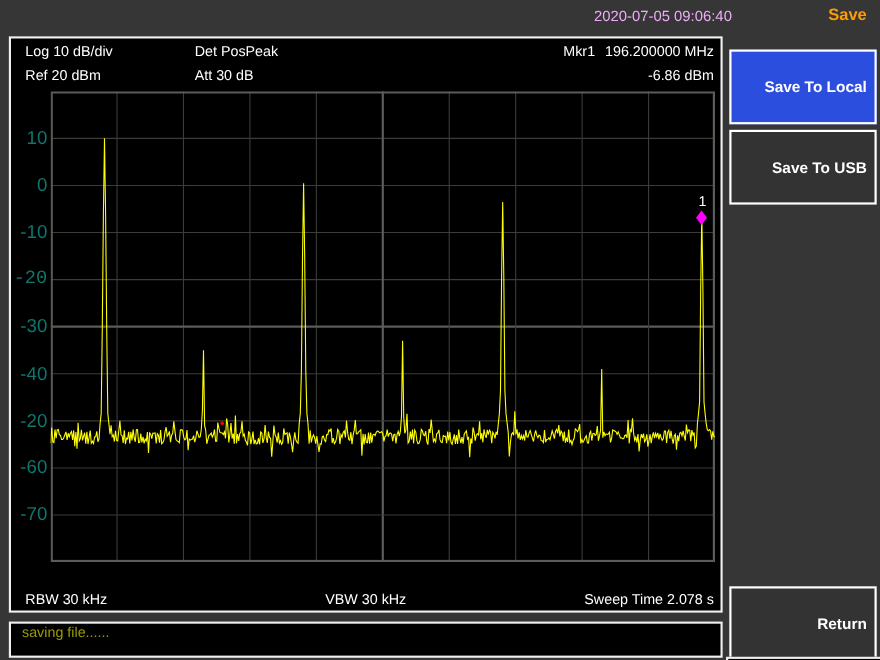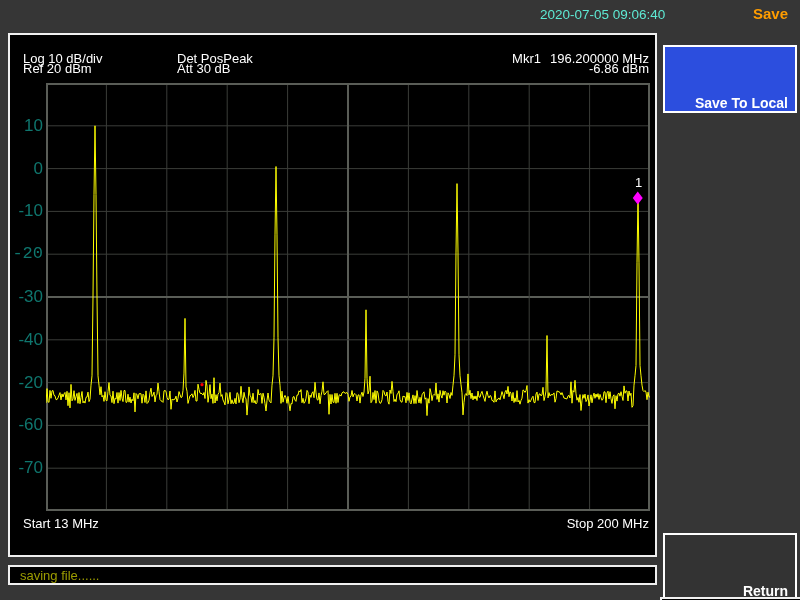--- a/index.html
+++ b/index.html
@@ -1,51 +1,51 @@
 <!DOCTYPE html>
 <html><head>
 <meta charset="utf-8">
 <style>
   html,body{margin:0;padding:0;}
   body{width:800px;height:600px;background:#363636;font-family:"Liberation Sans",sans-serif;position:relative;overflow:hidden;}
   .stage{position:absolute;inset:0;width:800px;height:600px;}
 
   
-  .topbar-date{position:absolute;left:540px;top:7px;font-size:13.5px;color:#5eead4;}
+  .topbar-date{position:absolute;left:540px;top:7px;font-size:13.5px;color:#f0abfc;}
   .topbar-save{position:absolute;right:12px;top:5px;font-size:15px;font-weight:bold;}
 
   
   .panel{position:absolute;left:8px;top:33px;width:649px;height:524px;background:#000;border:2px solid #f0f0f0;box-sizing:border-box;}
   .hdr-row{position:absolute;left:0;right:0;height:17px;font-size:13px;color:#fff;white-space:nowrap;}
   .hdr-row .c1{position:absolute;left:13px;}
   .hdr-row .c2{position:absolute;left:167px;}
   .hdr-row .c3{position:absolute;right:6px;}
   .hdr-row .c3 .mk-label{margin-right:9px;}
-  .row1{top:16px;} .row2{top:26px;}
+  .row1{top:4px;} .row2{top:26px;}
 
   .plot-svg{position:absolute;left:36px;top:48px;}
   .ylab{position:absolute;left:2px;width:31px;text-align:right;font-size:17px;color:#0f766e;height:16px;line-height:16px;}
 
   .ft-row{position:absolute;left:0;right:0;height:16px;font-size:13px;color:#fff;white-space:nowrap;}
   .ft-row .l{position:absolute;left:13px;}
   .ft-row .m{position:absolute;left:0;right:0;text-align:center;}
   .ft-row .r{position:absolute;right:6px;}
   .rowA{top:481px;} .rowB{top:502px;}
 
   
   .sb-btn{position:absolute;left:663px;width:134px;height:68px;border:2px solid #fff;background:#333;
           color:#fff;font-weight:bold;font-size:14px;box-sizing:border-box;
-          display:flex;align-items:flex-end;justify-content:flex-end;padding-right:7px;cursor:pointer;white-space:nowrap;}
+          display:flex;align-items:center;justify-content:flex-end;padding-right:7px;cursor:pointer;white-space:nowrap;}
   .btn-local{top:45px;}
   .btn-usb{top:118px;}
   .btn-return{top:491px;margin-top:42px;}
 
   
-  .status-left{position:absolute;left:8px;top:565px;width:649px;height:20px;background:#000;border:2px solid #f0f0f0;
-               box-sizing:border-box;display:flex;align-items:center;}
+  .status-left{position:absolute;left:8px;top:565px;width:649px;height:33px;background:#000;border:2px solid #f0f0f0;
+               box-sizing:border-box;display:flex;}
   .status-msg{margin-left:10px;font-size:13px;}
   .status-right{position:absolute;left:660px;top:565px;width:163px;height:31px;background:#000;border:2px solid #f0f0f0;
                 box-sizing:border-box;display:flex;align-items:center;justify-content:flex-end;gap:7px;padding-right:4px;margin-top:32px;}
   .temp-box{background:#585858;color:#fff;font-size:13px;padding:1px 6px;border-radius:2px;line-height:17px;}
 </style>
 </head>
 <body>
 
 <div class="stage">
 
@@ -95,28 +95,32 @@
         <line x1="0" y1="342.4" x2="604" y2="342.4" stroke="#3b3d39" stroke-width="1"></line>
         <line x1="543.6" y1="0" x2="543.6" y2="428" stroke="#3b3d39" stroke-width="1"></line>
         <line x1="0" y1="385.2" x2="604" y2="385.2" stroke="#3b3d39" stroke-width="1"></line>
         <rect x="1" y="1" width="602" height="426" fill="none" stroke="#5a5d57" stroke-width="2"></rect>
         <path d="M0 320.0 L1 305.6 L2 318.8 L3 319.3 L4 307.4 L5 315.3 L6 307.9 L7 307.5 L8 312.3 L9 312.8 L10 316.6 L11 316.6 L12 314.9 L13 312.2 L14 309.6 L15 316.9 L16 310.9 L17 314.0 L18 310.9 L19 309.4 L20 316.9 L21 308.3 L22 322.7 L23 309.7 L24 324.9 L25 301.4 L26 317.8 L27 315.9 L28 307.7 L29 317.4 L30 313.6 L31 310.4 L32 320.3 L33 309.5 L34 320.7 L35 314.5 L36 308.5 L37 319.9 L38 318.1 L39 320.1 L40 314.3 L41 314.0 L42 309.1 L43 318.6 L44 316.1 L45 302.2 L46 292.8 L47 214.0 L48 111.3 L49 42.8 L50 111.3 L51 214.0 L52 292.8 L53 302.2 L54 311.8 L55 303.7 L56 314.0 L57 312.4 L58 318.4 L59 308.7 L60 317.3 L61 317.8 L62 308.6 L63 299.6 L64 312.3 L65 313.1 L66 319.6 L67 308.2 L68 320.7 L69 315.3 L70 316.1 L71 309.5 L72 320.1 L73 309.5 L74 317.5 L75 307.4 L76 315.2 L77 318.6 L78 307.6 L79 307.5 L80 319.4 L81 319.1 L82 311.2 L83 319.2 L84 314.1 L85 320.0 L86 316.2 L87 317.8 L88 309.8 L89 328.9 L90 310.5 L91 311.7 L92 315.8 L93 310.7 L94 310.8 L95 310.6 L96 320.2 L97 311.2 L98 312.6 L99 319.5 L100 307.9 L101 320.5 L102 319.5 L103 317.2 L104 309.6 L105 305.2 L106 313.5 L107 312.0 L108 309.1 L109 318.9 L110 312.7 L111 311.2 L112 300.1 L113 308.5 L114 316.6 L115 317.8 L116 318.3 L117 319.4 L118 307.8 L119 307.6 L120 308.3 L121 314.4 L122 316.8 L123 316.0 L124 308.0 L125 326.3 L126 316.1 L127 317.1 L128 316.3 L129 316.2 L130 313.1 L131 319.0 L132 315.3 L133 308.6 L134 311.6 L135 314.6 L136 314.0 L137 307.5 L138 290.1 L139 235.4 L140 303.9 L141 308.2 L142 320.4 L143 316.5 L144 312.7 L145 312.3 L146 310.8 L147 314.5 L148 312.3 L149 307.4 L150 318.0 L151 318.0 L152 301.2 L153 306.3 L154 310.2 L155 310.4 L156 310.6 L157 312.1 L158 309.5 L159 315.5 L160 297.4 L161 303.1 L162 319.3 L163 311.8 L164 301.6 L165 315.7 L166 311.1 L167 320.4 L168 294.7 L169 320.0 L170 311.7 L171 317.8 L172 311.1 L173 309.8 L174 300.1 L175 313.4 L176 311.6 L177 317.0 L178 319.0 L179 321.9 L180 309.6 L181 310.6 L182 320.8 L183 316.2 L184 309.3 L185 320.8 L186 316.8 L187 320.6 L188 320.0 L189 315.3 L190 320.9 L191 309.7 L192 310.6 L193 319.7 L194 316.1 L195 303.3 L196 314.5 L197 319.7 L198 309.3 L199 314.7 L200 315.5 L201 332.1 L202 319.1 L203 303.9 L204 312.2 L205 314.1 L206 319.5 L207 310.2 L208 319.8 L209 317.5 L210 320.9 L211 319.4 L212 306.5 L213 312.0 L214 311.1 L215 310.5 L216 320.4 L217 310.2 L218 314.3 L219 320.6 L220 328.0 L221 317.5 L222 310.0 L223 317.1 L224 318.9 L225 319.9 L226 302.2 L227 292.8 L228 254.7 L229 151.9 L230 83.5 L231 151.9 L232 254.7 L233 292.8 L234 302.2 L235 320.4 L236 308.2 L237 319.2 L238 314.6 L239 312.4 L240 314.9 L241 320.3 L242 313.4 L243 321.0 L244 327.8 L245 320.5 L246 320.9 L247 314.0 L248 313.5 L249 317.1 L250 318.4 L251 312.1 L252 312.1 L253 307.8 L254 309.0 L255 306.6 L256 319.7 L257 315.3 L258 320.3 L259 318.9 L260 315.3 L261 307.4 L262 309.1 L263 320.7 L264 312.1 L265 314.4 L266 310.0 L267 308.7 L268 314.7 L269 299.3 L270 309.9 L271 316.5 L272 317.2 L273 309.9 L274 320.8 L275 312.6 L276 308.2 L277 298.8 L278 311.5 L279 311.4 L280 309.6 L281 308.7 L282 307.7 L283 331.3 L284 311.4 L285 321.0 L286 311.5 L287 319.2 L288 319.5 L289 310.3 L290 320.3 L291 310.3 L292 319.5 L293 312.3 L294 311.8 L295 313.1 L296 310.0 L297 308.9 L298 309.0 L299 310.4 L300 310.0 L301 309.5 L302 311.3 L303 318.3 L304 313.9 L305 313.1 L306 307.5 L307 313.9 L308 311.1 L309 310.6 L310 311.7 L311 318.0 L312 312.1 L313 311.8 L314 320.1 L315 311.9 L316 309.2 L317 313.5 L318 309.0 L319 295.3 L320 226.8 L321 295.3 L322 310.9 L323 307.8 L324 293.2 L325 319.7 L326 318.1 L327 309.4 L328 316.6 L329 307.5 L330 320.2 L331 307.9 L332 310.0 L333 317.6 L334 320.3 L335 319.8 L336 316.7 L337 307.4 L338 308.6 L339 312.3 L340 313.0 L341 309.0 L342 318.5 L343 321.2 L344 307.0 L345 310.5 L346 298.4 L347 308.6 L348 318.5 L349 316.2 L350 318.7 L351 311.3 L352 310.5 L353 307.8 L354 316.7 L355 318.8 L356 319.2 L357 313.0 L358 313.8 L359 313.6 L360 319.8 L361 309.4 L362 317.5 L363 309.8 L364 319.4 L365 320.9 L366 316.1 L367 311.9 L368 320.6 L369 312.6 L370 320.5 L371 307.5 L372 315.3 L373 319.9 L374 314.3 L375 320.4 L376 311.8 L377 310.1 L378 308.8 L379 316.2 L380 314.8 L381 332.6 L382 315.6 L383 320.2 L384 305.6 L385 309.8 L386 317.6 L387 312.4 L388 311.4 L389 312.4 L390 300.0 L391 316.4 L392 310.8 L393 319.1 L394 307.4 L395 312.4 L396 315.1 L397 307.7 L398 312.2 L399 308.1 L400 309.6 L401 320.0 L402 309.8 L403 311.8 L404 315.5 L405 309.5 L406 312.4 L407 302.2 L408 292.8 L409 271.8 L410 169.1 L411 100.6 L412 169.1 L413 271.8 L414 292.8 L415 301.7 L416 309.8 L417 331.9 L418 319.3 L419 311.8 L420 310.5 L421 312.6 L422 290.9 L423 311.9 L424 307.3 L425 315.6 L426 310.0 L427 316.9 L428 312.9 L429 316.0 L430 312.9 L431 317.5 L432 308.1 L433 314.0 L434 314.3 L435 310.5 L436 308.4 L437 312.1 L438 315.3 L439 318.4 L440 312.0 L441 308.2 L442 312.8 L443 314.9 L444 312.6 L445 313.2 L446 317.5 L447 317.7 L448 319.3 L449 307.9 L450 318.9 L451 316.5 L452 316.3 L453 314.9 L454 316.8 L455 312.9 L456 308.6 L457 311.8 L458 315.7 L459 309.1 L460 307.3 L461 311.0 L462 303.4 L463 313.7 L464 308.8 L465 310.6 L466 318.0 L467 309.4 L468 319.5 L469 314.9 L470 318.7 L471 307.6 L472 319.0 L473 317.4 L474 321.2 L475 317.4 L476 315.2 L477 306.9 L478 307.7 L479 309.4 L480 307.6 L481 302.5 L482 320.1 L483 316.7 L484 319.0 L485 317.2 L486 314.8 L487 313.2 L488 319.5 L489 319.7 L490 311.0 L491 309.1 L492 317.5 L493 311.2 L494 310.9 L495 312.8 L496 311.9 L497 304.3 L498 317.6 L499 313.5 L500 308.0 L501 252.5 L502 314.9 L503 309.6 L504 313.1 L505 311.5 L506 311.9 L507 311.5 L508 309.9 L509 319.2 L510 315.6 L511 307.9 L512 308.5 L513 308.8 L514 309.5 L515 311.8 L516 309.6 L517 312.3 L518 315.2 L519 315.1 L520 315.8 L521 315.8 L522 312.9 L523 312.4 L524 315.0 L525 298.8 L526 320.2 L527 307.6 L528 309.1 L529 297.3 L530 310.8 L531 317.2 L532 314.5 L533 319.3 L534 311.6 L535 327.5 L536 317.4 L537 311.6 L538 315.3 L539 311.1 L540 318.6 L541 316.8 L542 311.9 L543 323.0 L544 317.8 L545 311.8 L546 319.8 L547 313.8 L548 310.1 L549 315.3 L550 311.0 L551 314.2 L552 310.6 L553 316.4 L554 311.4 L555 314.7 L556 317.3 L557 316.0 L558 308.8 L559 308.9 L560 319.7 L561 310.0 L562 308.2 L563 315.9 L564 308.7 L565 315.8 L566 320.4 L567 313.2 L568 311.8 L569 325.8 L570 312.7 L571 318.1 L572 310.8 L573 310.1 L574 313.2 L575 308.7 L576 313.4 L577 317.5 L578 302.9 L579 310.3 L580 307.9 L581 308.1 L582 318.0 L583 308.0 L584 312.6 L585 310.2 L586 324.3 L587 322.6 L588 302.2 L589 292.8 L590 282.5 L591 179.8 L592 111.3 L593 179.8 L594 282.5 L595 292.8 L596 302.2 L597 307.6 L598 308.6 L599 307.5 L600 309.0 L601 316.7 L602 309.2 L603 313.8 L604 314.0 " fill="none" stroke="#ffff00" stroke-width="1"></path>
         <circle cx="156.0" cy="301.7" r="1.6" fill="#ff0000"></circle>
         <polygon points="591.7262032085561,108.4608 596.7262032085561,114.9608 591.7262032085561,121.4608 586.7262032085561,114.9608" fill="#ff00ff"></polygon>
         <text x="592.7262032085561" y="103.9608" fill="#fff" font-size="13" text-anchor="middle" font-family="Liberation Sans, sans-serif">1</text>
       </svg>
 
-    <div class="ft-row rowA">
-      <span class="l">Start 13 MHz</span>
-      <span class="r">Stop 200 MHz</span>
+    <div class="ft-row rowB">
+      <span class="l">RBW 30 kHz</span>
+      <span class="m">VBW 30 kHz</span>
+      <span class="r">Sweep Time 2.078 s</span>
     </div>
   </div>
 
   <div class="sb-btn btn-local" id="btnLocal" style="background: rgb(44, 78, 222);">
     <span>Save To Local</span>
+  </div>
+  <div class="sb-btn btn-usb">
+    <span>Save To USB</span>
   </div>
   <div class="sb-btn btn-return">
     <span>Return</span>
   </div>
 
   <div class="status-left">
     <span class="status-msg" id="statusMsg" style="color: rgb(156, 156, 0);">saving file......</span>
   </div>
   <div class="status-right">
     <span class="temp-box">37°C</span>

